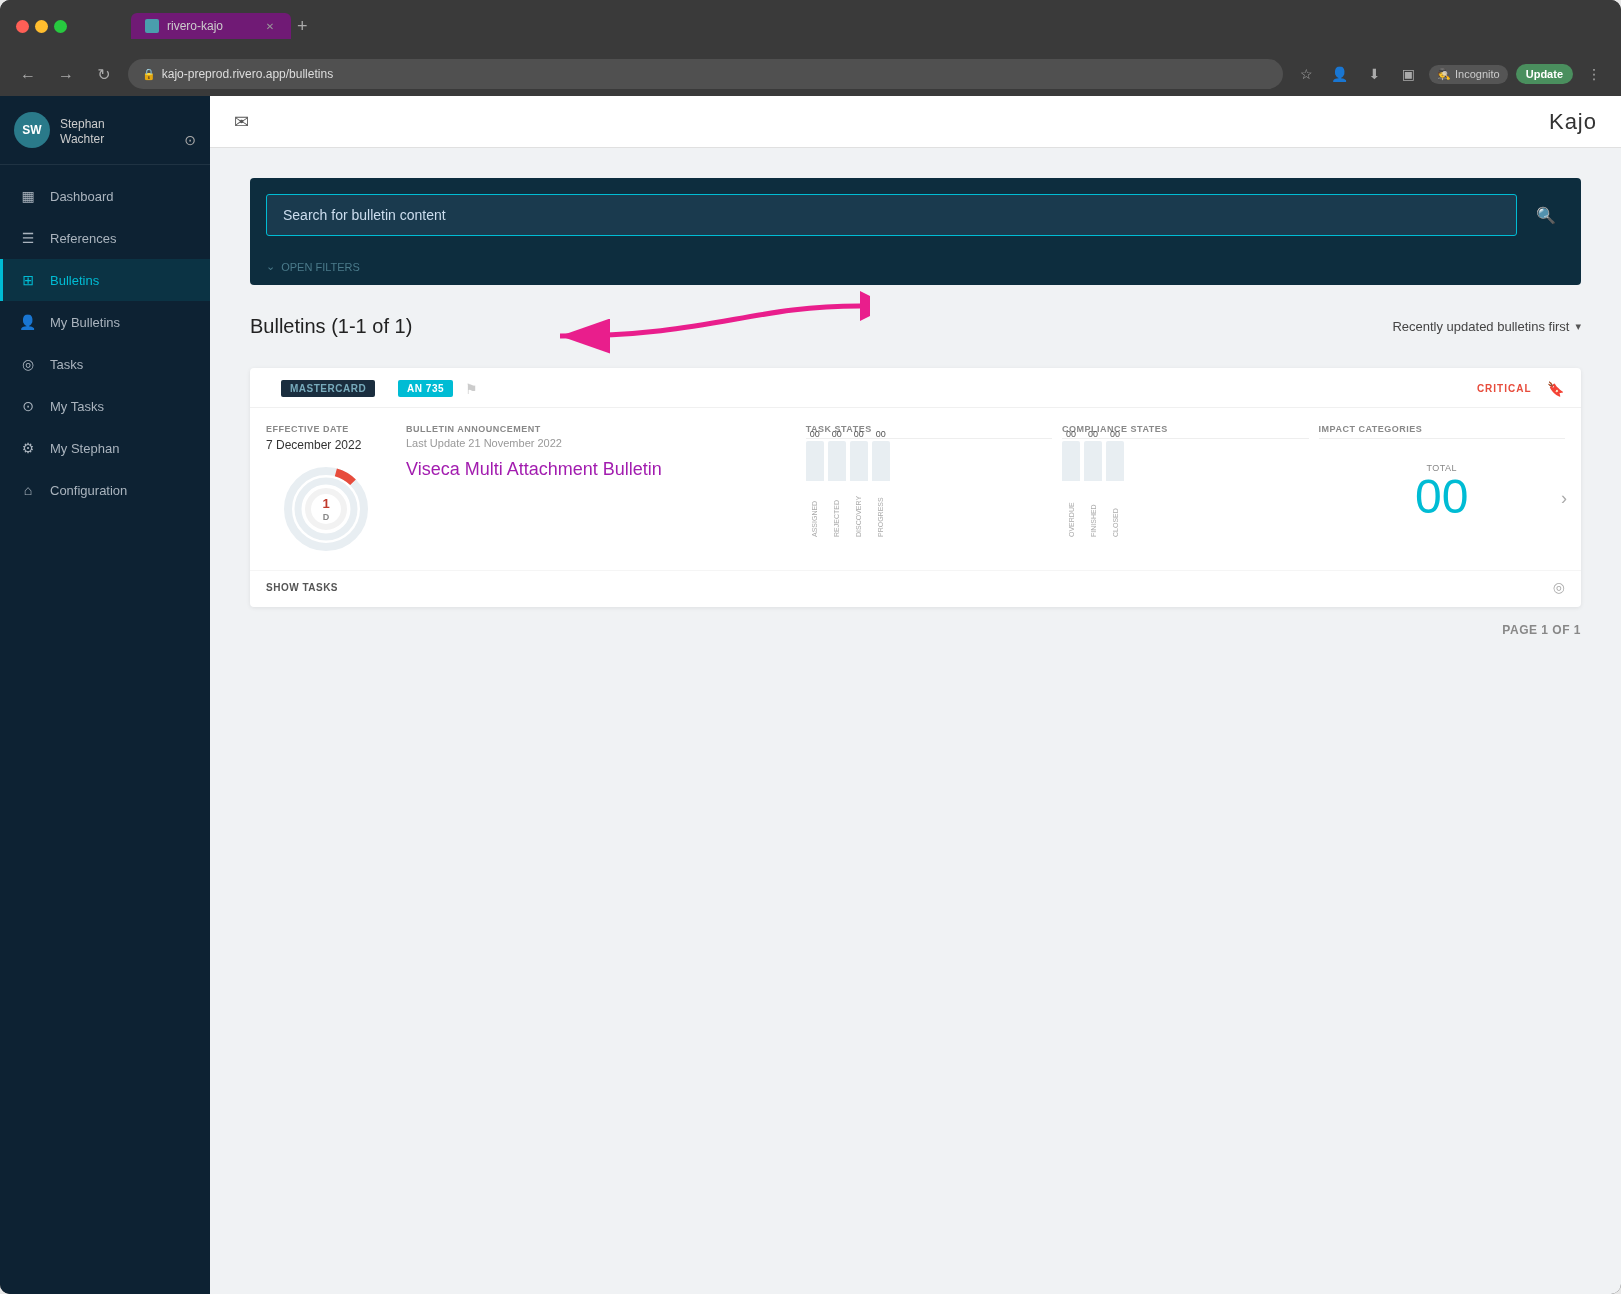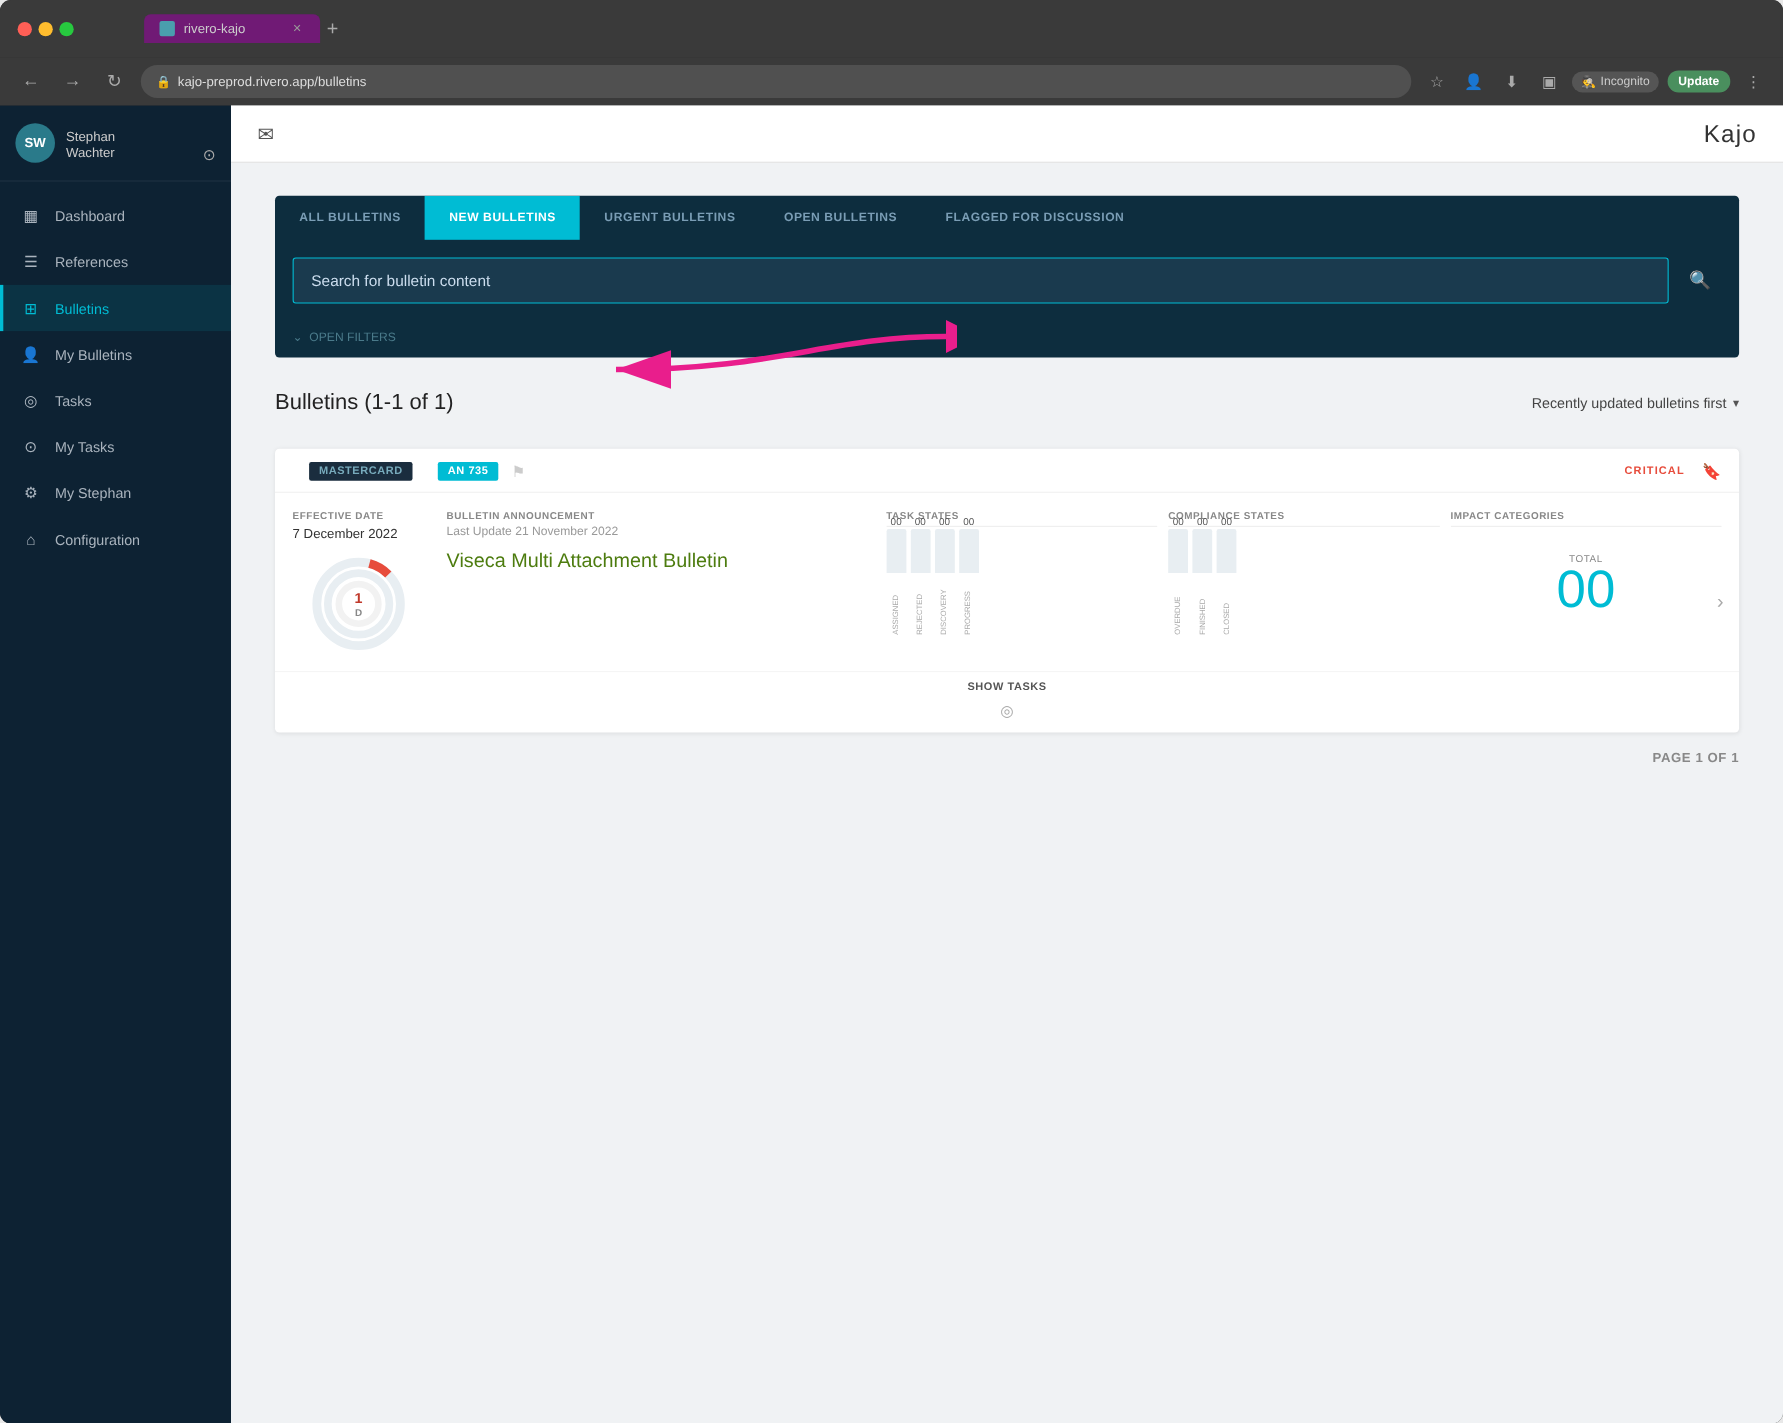--- a/index.html
+++ b/index.html
@@ -87,37 +87,37 @@
     .effective-date-value { font-size: 12px; color: #333; margin-bottom: 12px; }
 
     
     .circular-chart { width: 90px; height: 90px; margin: 0 auto; position: relative; }
     .circular-chart svg { width: 90px; height: 90px; }
     .chart-center-label { position: absolute; top: 50%; left: 50%; transform: translate(-50%, -50%); font-size: 14px; font-weight: 700; color: #333; text-align: center; }
 
     .card-middle { flex: 1; }
     .bulletin-announce-label { font-size: 9px; font-weight: 700; color: #888; letter-spacing: 0.5px; text-transform: uppercase; margin-bottom: 3px; }
     .bulletin-update { font-size: 11px; color: #999; margin-bottom: 10px; }
-    .bulletin-title { font-size: 18px; font-weight: 400; color: #4d7c0f; }
+    .bulletin-title { font-size: 18px; font-weight: 400; color: #a21caf; }
 
     .card-right { display: flex; gap: 10px; flex: 2; }
     .state-section { flex: 1; }
     .state-label { font-size: 9px; font-weight: 700; color: #888; letter-spacing: 0.5px; text-transform: uppercase; margin-bottom: 8px; border-bottom: 1px solid #eee; padding-bottom: 4px; }
     .state-bars { display: flex; gap: 4px; align-items: flex-end; height: 90px; }
     .bar-col { display: flex; flex-direction: column; align-items: center; gap: 2px; }
     .bar-value { font-size: 9px; color: #555; }
     .bar-rect { width: 18px; background: #e8eef2; border-radius: 2px 2px 0 0; }
     .bar-sublabel { font-size: 7px; color: #aaa; text-transform: uppercase; writing-mode: vertical-rl; transform: rotate(180deg); margin-top: 4px; height: 50px; display: flex; align-items: center; }
 
     .impact-section { flex: 1; }
     .impact-total { display: flex; flex-direction: column; align-items: center; justify-content: center; height: 90px; }
     .total-label { font-size: 9px; color: #888; letter-spacing: 0.5px; text-transform: uppercase; }
     .total-value { font-size: 48px; font-weight: 200; color: #00bcd4; line-height: 1; }
 
-    .show-tasks-row { display: flex; align-items: center; justify-content: flex-end; padding: 8px 16px 12px; border-top: 1px solid #f5f5f5; gap: 8px; flex-direction: column; }
+    .show-tasks-row { display: flex; align-items: center; justify-content: space-between; padding: 8px 16px 12px; border-top: 1px solid #f5f5f5; gap: 8px; }
     .show-tasks-label { font-size: 10px; font-weight: 700; color: #555; letter-spacing: 0.5px; text-transform: uppercase; cursor: pointer; }
     .show-tasks-icon { color: #aaa; font-size: 14px; cursor: pointer; }
 
     .pagination { text-align: right; margin-top: 16px; font-size: 12px; color: #888; font-weight: 600; letter-spacing: 0.5px; }
   </style>
 </head>
 <body>
 
 <div class="browser-frame">
 
@@ -210,27 +210,20 @@
 
       <div class="app-header">
         <div class="header-mail">✉</div>
         <div class="header-title">Kajo</div>
       </div>
 
       <div class="content" style="position: relative;">
 
         <div class="bulletin-panel">
 
-          <div class="bulletin-tabs">
-            <button class="b-tab">ALL BULLETINS</button>
-            <button class="b-tab active">NEW BULLETINS</button>
-            <button class="b-tab">URGENT BULLETINS</button>
-            <button class="b-tab">OPEN BULLETINS</button>
-            <button class="b-tab">FLAGGED FOR DISCUSSION</button>
-          </div>
 
           <div class="search-area">
             <input class="search-input" value="Search for bulletin content" placeholder="Search for bulletin content" style="">
             <button class="search-btn">🔍</button>
           </div>
 
           <div class="filters-row">
             <span>⌄</span>
             <span>OPEN FILTERS</span>
           </div>

